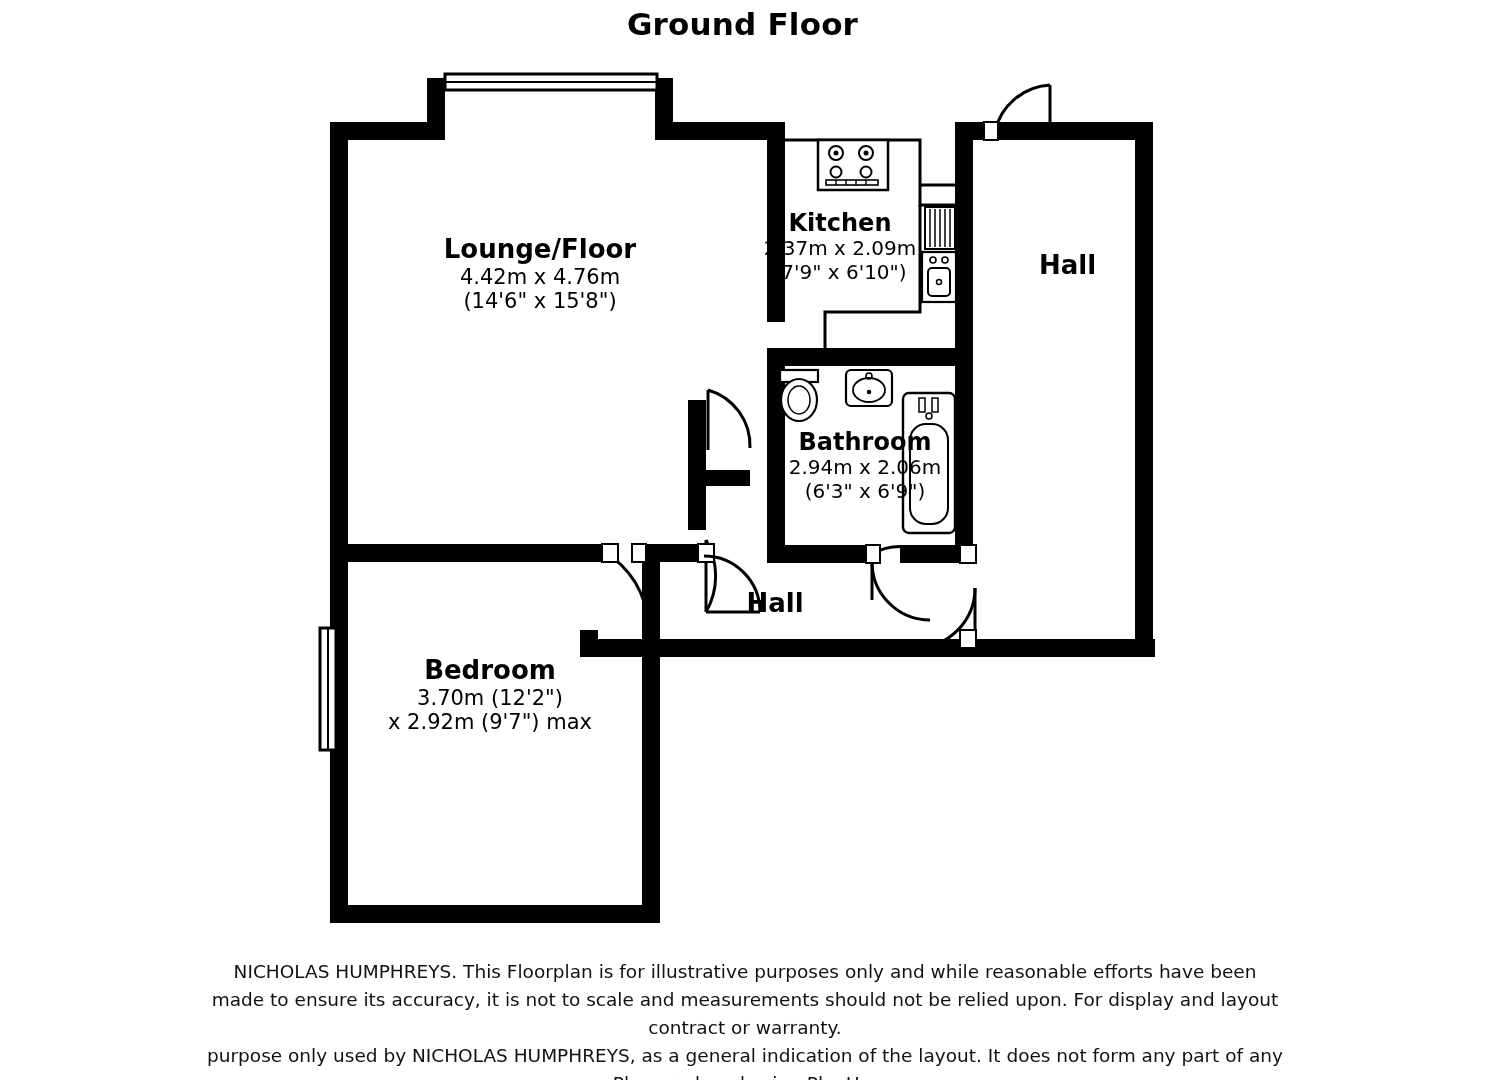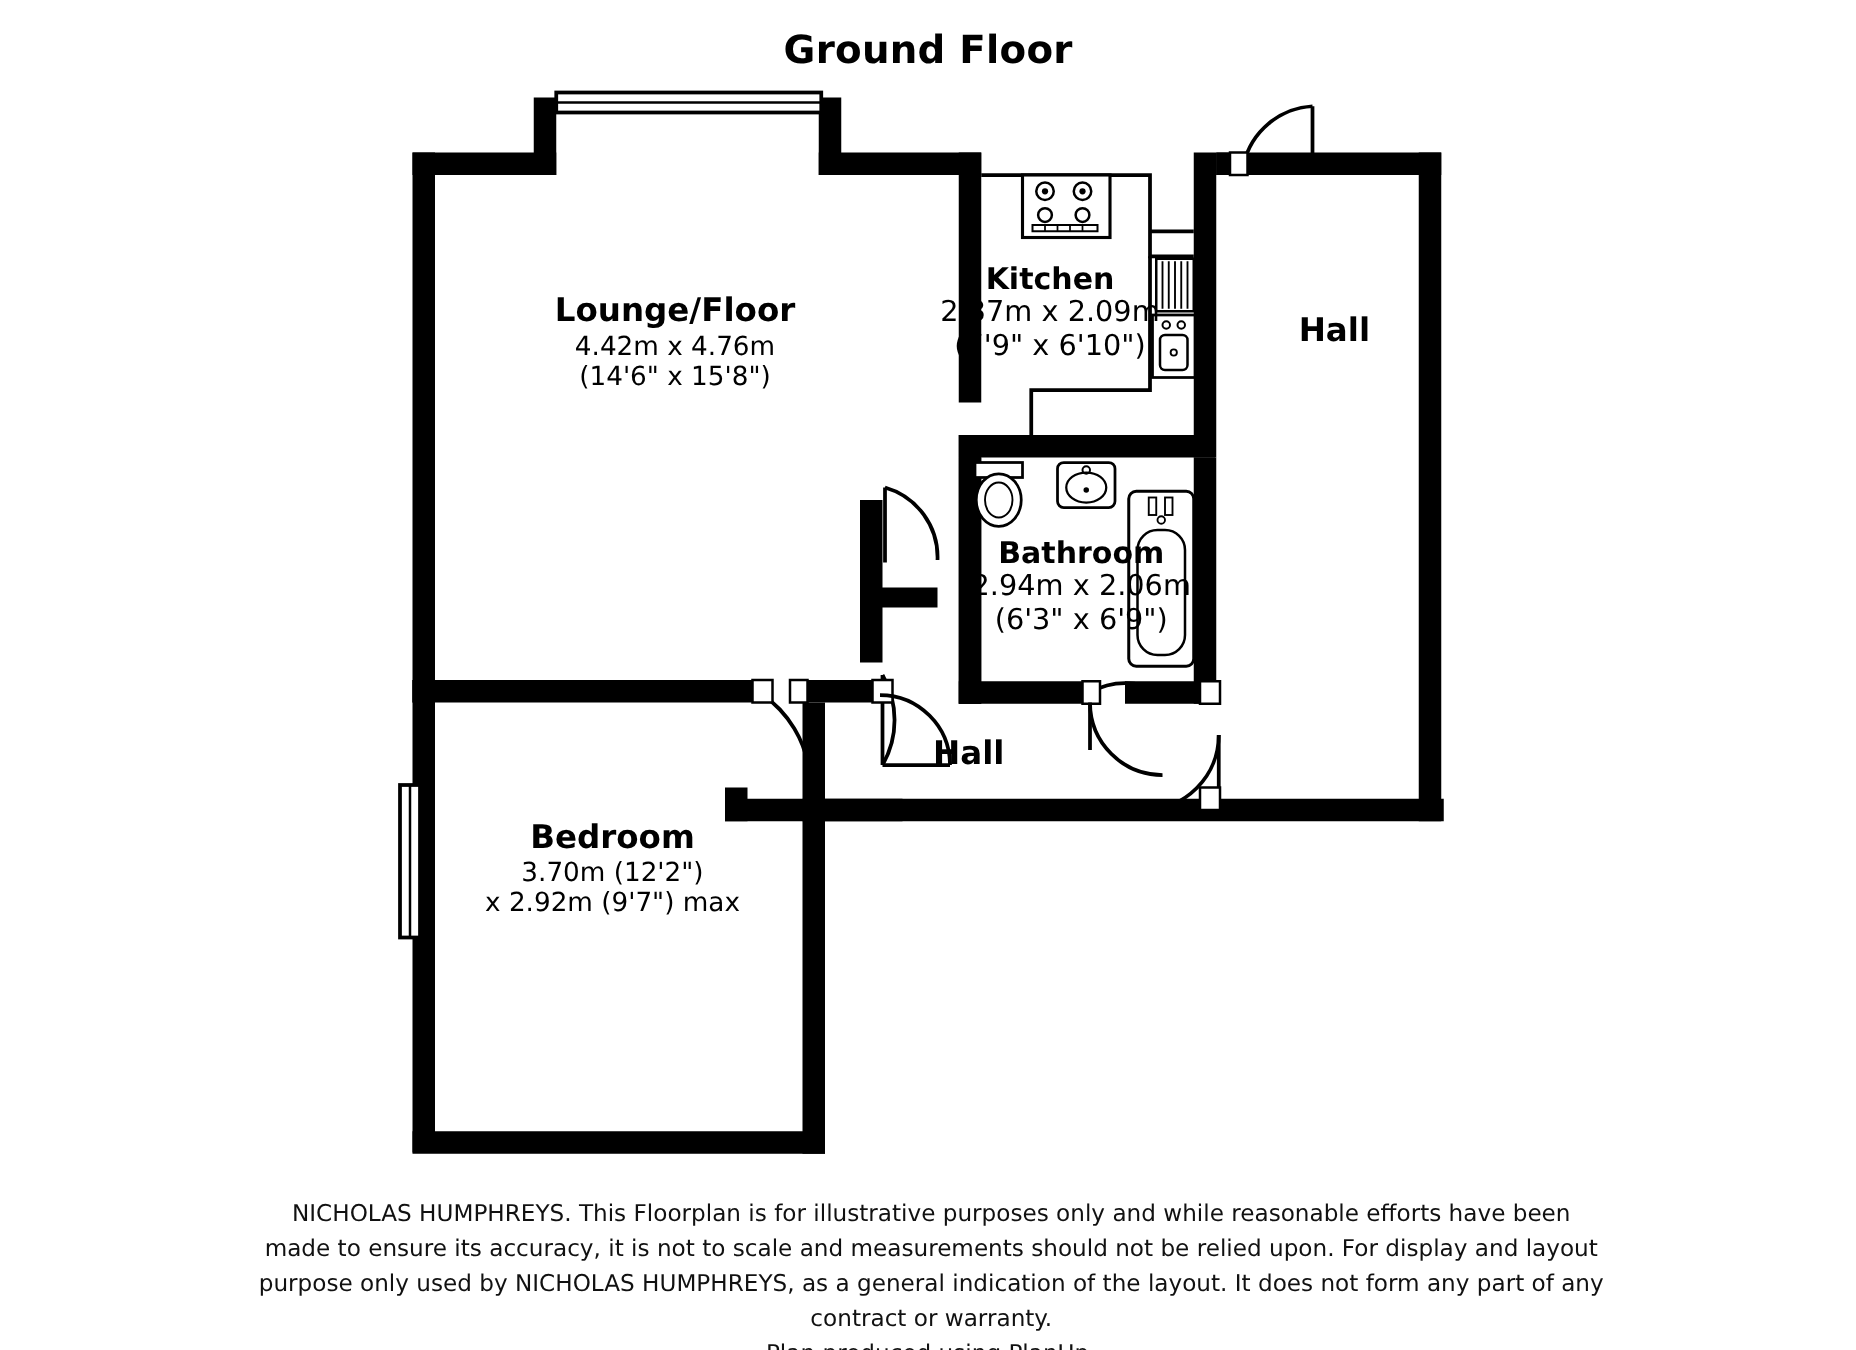--- a/index.html
+++ b/index.html
@@ -16,21 +16,21 @@
     overflow: hidden;
   }
   #floorplan-root {
     position: absolute;
     left: 0; top: 0;
     width: 1485px;
     height: 1080px;
   }
   .title {
     position: absolute;
-    top: 22px;
+    top: 6px;
     left: 0;
     width: 1485px;
     text-align: center;
     font-size: 31px;
     font-weight: bold;
     letter-spacing: 0.2px;
   }
   
   .room-label {
     position: absolute;
@@ -42,21 +42,21 @@
     font-size: 26px;
     font-weight: bold;
     display: block;
   }
   .room-label .rdim {
     font-size: 21px;
     display: block;
     font-weight: normal;
   }
   .room-label.small .rname { font-size: 24px; }
-  .room-label.small .rdim { font-size: 23px; }
+  .room-label.small .rdim { font-size: 20px; }
 
   #lounge-label { left: 355px; top: 234px; width: 370px; }
   #kitchen-label { left: 720px; top: 198px; width: 240px; margin-top: 11px; }
   #communal-label { left: 955px; top: 250px; width: 225px; }
   #bathroom-label { left: 735px; top: 428px; width: 260px; }
   #bedroom-label { left: 345px; top: 655px; width: 290px; }
   #hall-label { left: 700px; top: 588px; width: 150px; }
 
   .hall-name { font-size: 26px; font-weight: bold; }
 
@@ -265,18 +265,18 @@
     <span class="rdim">x 2.92m (9'7") max</span>
   </div>
 
   <div class="room-label" id="hall-label">
     <span class="hall-name">Hall</span>
   </div>
 
   <div class="disclaimer">
     <p>NICHOLAS HUMPHREYS. This Floorplan is for illustrative purposes only and while reasonable efforts have been</p>
     <p>made to ensure its accuracy, it is not to scale and measurements should not be relied upon. For display and layout</p>
+    <p>contract or warranty.</p>
     <p>purpose only used by NICHOLAS HUMPHREYS, as a general indication of the layout. It does not form any part of any</p>
-    <p>contract or warranty.</p>
     <p>Plan produced using PlanUp.</p>
   </div>
 
 </div>
 
 </body></html>

